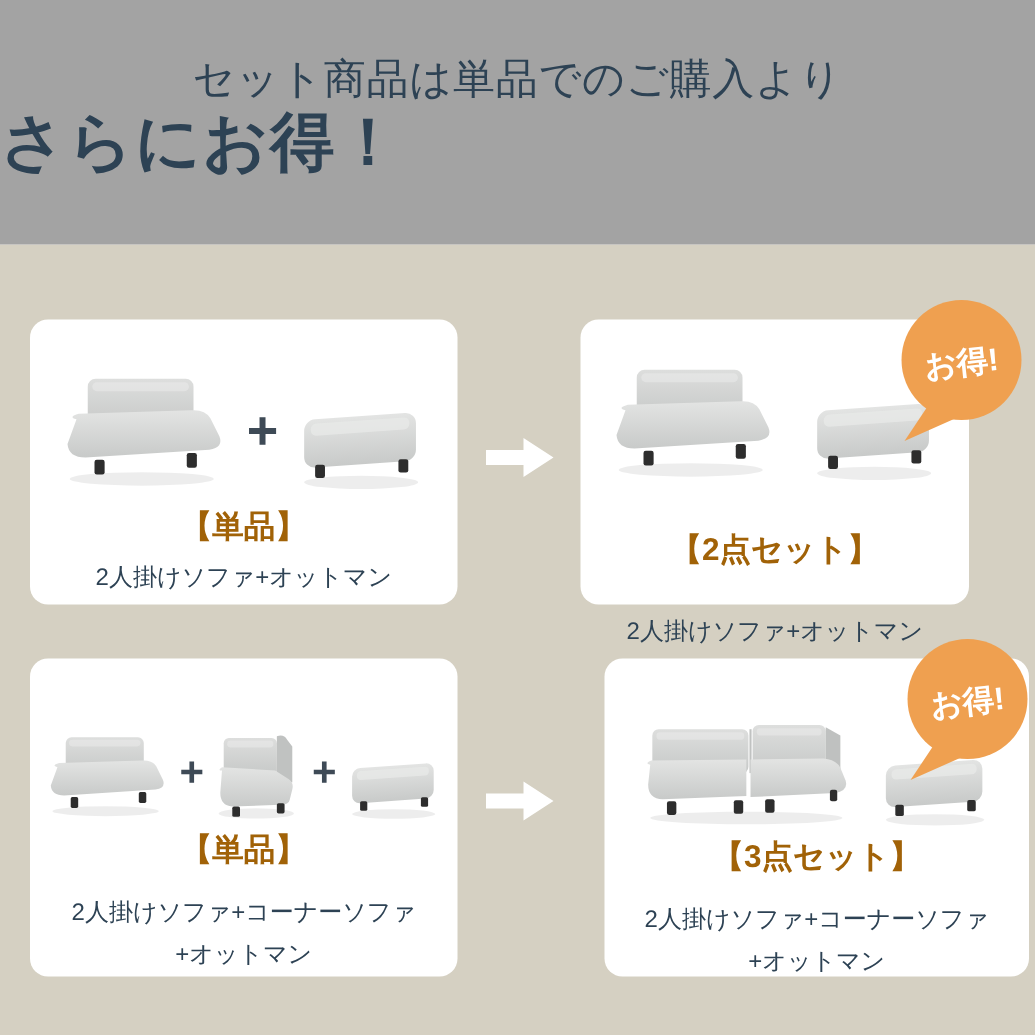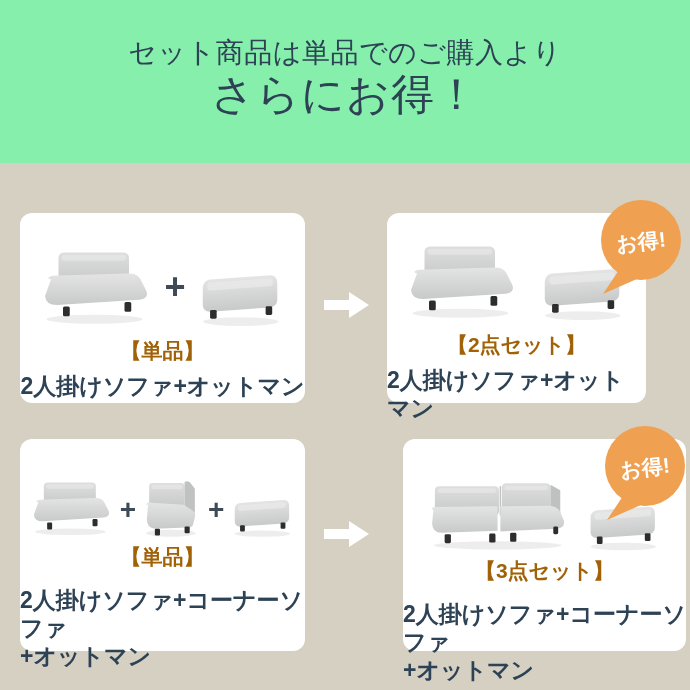--- a/index.html
+++ b/index.html
@@ -5,37 +5,37 @@
   html,body{margin:0;padding:0;background:#888;}
   .canvas{
     position:relative;width:690px;height:690px;margin:0 auto;
     background:#ffffff;overflow:hidden;
     font-family:"Liberation Sans","DejaVu Sans",sans-serif;
     -webkit-font-smoothing:antialiased;
   }
   .bg-beige{position:absolute;left:0;top:163px;width:690px;height:527px;background:#d5d0c2;}
 
   
-  .header{position:absolute;top:0;left:0;width:690px;height:163px;background:#86efac;}
+  .header{position:absolute;top:0;left:0;width:690px;height:163px;background:#a3a3a3;}
   .header-line1{
     position:absolute;top:34px;left:0;width:100%;text-align:center;
     font-size:28px;font-weight:500;color:#2d4254;letter-spacing:0.5px;
   }
   .header-line2{
-    position:absolute;top:66px;left:0;width:100%;text-align:center;
-    font-size:43px;font-weight:400;color:#2d4254;letter-spacing:1px;
+    position:absolute;top:66px;left:0;width:100%;
+    font-size:43px;font-weight:700;color:#2d4254;letter-spacing:1px;
   }
 
   
   .card{
     position:absolute;background:#ffffff;border-radius:12px;
     display:flex;flex-direction:column;align-items:center;
   }
   #card1{left:20px;top:213px;width:285px;height:190px;}
-  #card2{left:387px;top:213px;width:259px;height:190px;}
+  #card2{left:387px;top:213px;width:259px;height:190px;gap:21px;}
   #card3{left:20px;top:439px;width:285px;height:212px;}
   #card4{left:403px;top:439px;width:283px;height:212px;}
 
   .products{display:flex;align-items:flex-end;justify-content:center;}
   #card1 .products{margin-top:26px;height:90px;gap:6px;}
   #card2 .products{margin-top:26px;height:90px;gap:14px;}
   #card3 .products{margin-top:36px;height:86px;gap:2px;}
   #card4 .products{margin-top:36px;height:86px;gap:8px;}
 
   .plus{
@@ -43,21 +43,21 @@
     padding:0 2px;margin-top:6px;
   }
   .plus-lg{font-size:36px;}
   .plus-sm{font-size:28px;}
 
   .card-label{font-size:21px;font-weight:700;color:#a16207;}
   #card1 .card-label,#card2 .card-label{margin-top:8px;}
   #card3 .card-label,#card4 .card-label{margin-top:4px;}
 
   .card-desc{
-    font-size:23px;font-weight:700;color:#2d4254;text-align:left;line-height:28px;
+    font-size:16px;font-weight:400;color:#2d4254;text-align:center;line-height:28px;
   }
   #card1 .card-desc,#card2 .card-desc{margin-top:7px;}
   #card3 .card-desc,#card4 .card-desc{margin-top:15px;}
 
   
   .arrow{position:absolute;width:46px;height:30px;}
   #arrow1{left:324px;top:290px;}
   #arrow2{left:324px;top:519px;}
   .arrow svg{display:block;width:100%;height:100%;}
 

